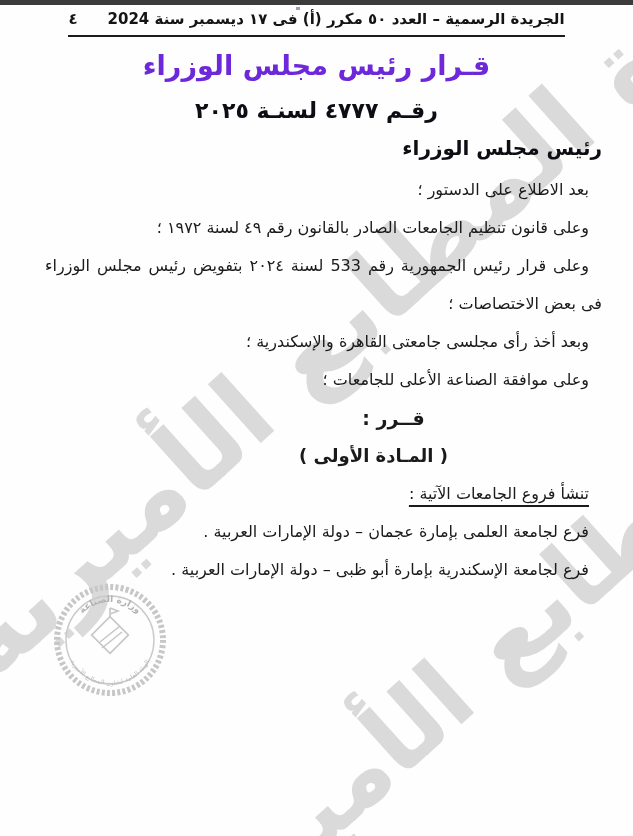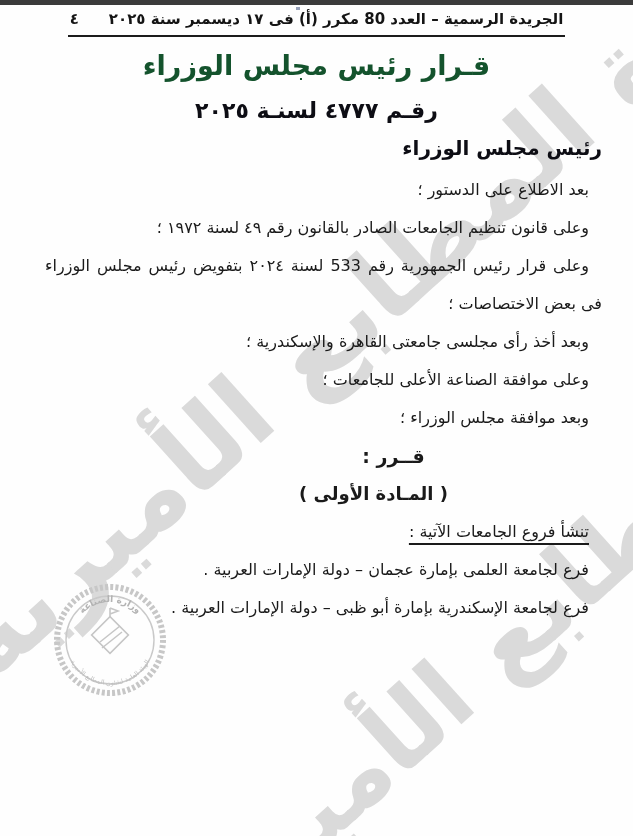--- a/index.html
+++ b/index.html
@@ -30,21 +30,21 @@
   
   .content{position:absolute;inset:0;z-index:2;}
   .header-row{
     position:absolute;top:10px;left:0;right:0;
     display:flex;justify-content:center;align-items:baseline;gap:30px;
     font-size:15px;font-weight:bold;color:#141414;
   }
   .rule{position:absolute;top:35px;left:68px;width:497px;height:2px;background:#1c1c1c;}
   .title{
     position:absolute;top:50px;left:0;right:0;margin:0;
-    text-align:center;font-size:27px;font-weight:bold;color:#14532d;
+    text-align:center;font-size:27px;font-weight:bold;color:#6d28d9;
   }
   .subtitle{
     position:absolute;top:98px;left:0;right:0;margin:0;
     text-align:center;font-size:22px;font-weight:bold;color:#0d0d14;
   }
   .issuer{
     position:absolute;top:136px;right:31px;
     font-size:20px;font-weight:bold;color:#0d0d14;
   }
   .body{
@@ -83,36 +83,35 @@
       <textPath href="#sealTopArc" startOffset="50%" text-anchor="middle">وزارة الصناعة</textPath>
     </text>
     <text font-size="6.5" fill="#bdbdbd">
       <textPath href="#sealBottomArc" startOffset="50%" text-anchor="middle">الهيئة العامة لشئون المطابع الأميرية</textPath>
     </text>
   </svg>
 
   <div class="content">
 
     <div class="header-row">
-      <span>الجريدة الرسمية – العدد 80 مكرر (أ) فى ١٧ ديسمبر سنة ٢٠٢٥</span>
+      <span>الجريدة الرسمية – العدد ٥٠ مكرر (أ) فى ١٧ ديسمبر سنة 2024</span>
       <span>٤</span>
     </div>
     <div class="rule"></div>
 
     <h1 class="title">قـرار رئيس مجلس الوزراء</h1>
     <h2 class="subtitle">رقـم ٤٧٧٧ لسنـة ٢٠٢٥</h2>
     <div class="issuer">رئيس مجلس الوزراء</div>
 
     <div class="body">
       <p class="para">بعد الاطلاع على الدستور ؛</p>
       <p class="para">وعلى قانون تنظيم الجامعات الصادر بالقانون رقم ٤٩ لسنة ١٩٧٢ ؛</p>
       <p class="para">وعلى قرار رئيس الجمهورية رقم 533 لسنة ٢٠٢٤ بتفويض رئيس مجلس الوزراء فى بعض الاختصاصات ؛</p>
       <p class="para">وبعد أخذ رأى مجلسى جامعتى القاهرة والإسكندرية ؛</p>
       <p class="para">وعلى موافقة الصناعة الأعلى للجامعات ؛</p>
-      <p class="para">وبعد موافقة مجلس الوزراء ؛</p>
 
       <p class="center decree-word">قــرر :</p>
       <p class="center article-heading">( المـادة الأولى )</p>
 
       <p class="para"><span class="ul-text">تنشأ فروع الجامعات الآتية :</span></p>
 
       <p class="para">فرع لجامعة العلمى بإمارة عجمان – دولة الإمارات العربية .</p>
       <p class="para">فرع لجامعة الإسكندرية بإمارة أبو ظبى – دولة الإمارات العربية .</p>
     </div>
 

